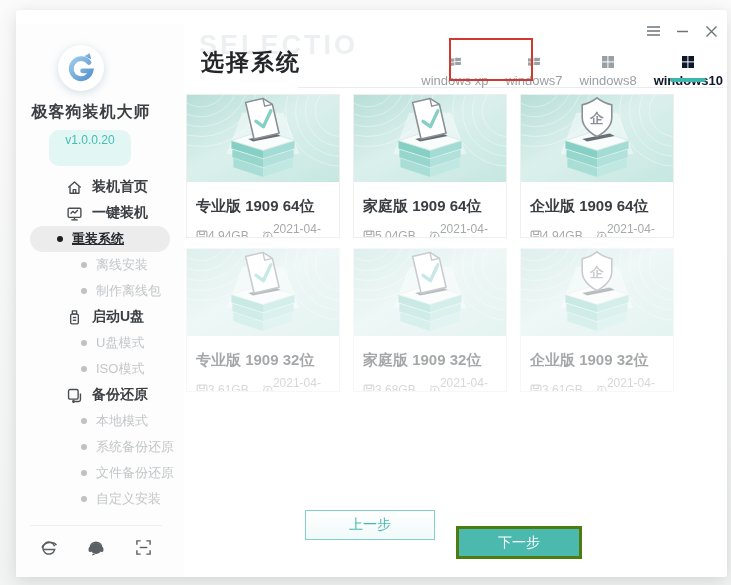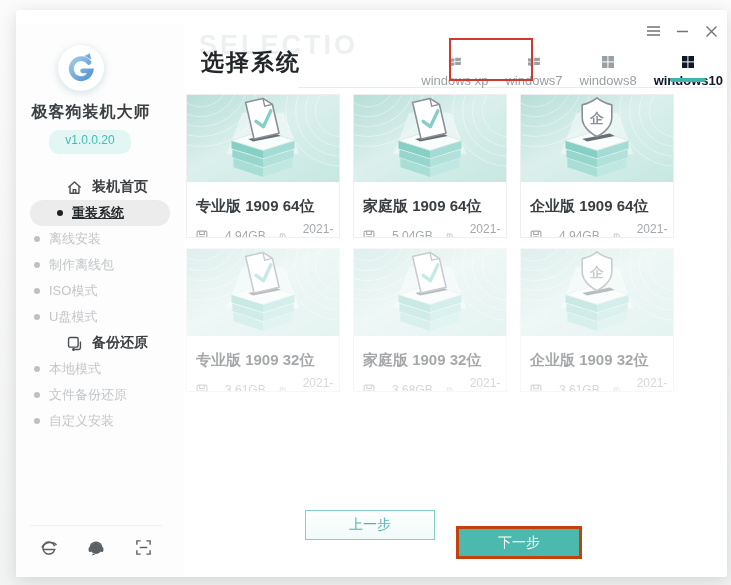--- a/index.html
+++ b/index.html
@@ -16,27 +16,27 @@
   }
   
   .sidebar{position:absolute;left:0;top:14px;bottom:0;width:168px;background:#fdfdfd;}
   .logo{
     position:absolute;left:42px;top:21px;width:46px;height:46px;border-radius:50%;
     background:#fff;box-shadow:0 2px 9px rgba(110,150,170,.30);
     display:flex;align-items:center;justify-content:center;
   }
   .app-name{position:absolute;left:0;top:78px;width:150px;text-align:center;
     font-size:16px;font-weight:bold;color:#3c4043;letter-spacing:1px;}
-  .version-pill{position:absolute;left:33px;top:106px;width:82px;height:24px;line-height:20px;
+  .version-pill{position:absolute;left:33px;top:106px;width:82px;height:36px;line-height:20px;
     border-radius:10px;background:#e2f6f4;color:#41bfb5;font-size:12px;text-align:center;}
   .menu{position:absolute;left:0;top:150px;right:0;}
   .menu-item{height:26px;display:flex;align-items:center;cursor:default;}
   .menu-item.top{padding-left:27px;gap:9px;color:#3c4043;font-size:14px;font-weight:bold;margin-left:23px;}
   .menu-item.top svg{flex:none;}
-  .menu-item.sub{padding-left:18px;gap:9px;color:#c3c6c8;font-size:13px;}
+  .menu-item.sub{padding-left:65px;gap:9px;color:#c3c6c8;font-size:13px;}
   .bullet{width:6px;height:6px;border-radius:50%;background:#bfc2c4;flex:none;}
   .menu-item.sub.active{background:#ececec;border-radius:14px;margin:0 14px;
     padding-left:27px;color:#26292c;font-weight:bold;text-decoration:underline;}
   .menu-item.sub.active .bullet{background:#1d1f21;}
   .side-footer{
     position:absolute;left:14px;bottom:12px;width:132px;height:40px;
     border-top:1px solid #f0f0f0;display:flex;align-items:center;
     justify-content:space-between;padding:4px 10px 0;box-sizing:border-box;
   }
   .side-footer .ficon{width:18px;height:18px;display:flex;align-items:center;justify-content:center;}
@@ -60,27 +60,27 @@
   
   .cards{position:absolute;left:2px;top:84px;display:grid;
     grid-template-columns:repeat(3,154px);column-gap:13px;row-gap:10px;}
   .card{width:154px;height:144px;background:#fff;border:1px solid #efefef;
     box-sizing:border-box;overflow:hidden;}
   .card.disabled{opacity:.45;}
   .card-illus{display:block;width:152px;height:87px;}
   .card-info{padding:7px 9px 0;margin-top:8px;}
   .card-title{font-size:15px;font-weight:bold;color:#3a3e42;white-space:nowrap;}
   .card-meta{margin-top:6px;font-size:12px;color:#a6a9ab;display:flex;align-items:center;gap:13px;}
-  .meta-item{display:flex;align-items:center;gap:17px;}
+  .meta-item{display:flex;align-items:center;gap:0;}
   
   .btn-prev{position:absolute;left:121px;top:500px;width:130px;height:30px;
     border:1px solid #82d0c8;background:linear-gradient(#ffffff,#f0faf9);
     color:#49b9ae;font-size:14px;display:flex;align-items:center;justify-content:center;
     box-sizing:border-box;cursor:default;}
-  .next-wrap{position:absolute;left:272px;top:516px;border:3px solid #c2410c;font-family:Liberation Serif, serif;}
+  .next-wrap{position:absolute;left:272px;top:516px;border:3px solid #4d7c0f;font-family:Liberation Serif, serif;}
   .btn-next{width:120px;height:27px;background:#4cb9ae;color:#fff;font-size:14px;
     display:flex;align-items:center;justify-content:center;cursor:default;}
   
   .anno-tab{position:absolute;left:265px;top:28px;width:80px;height:39px;
     border:2px solid #d0392f;z-index:5;pointer-events:none;}
   .hidden-defs{position:absolute;width:0;height:0;overflow:hidden;}
 </style>
 </head>
 <body>
 
@@ -129,51 +129,73 @@
     <div class="version-pill">v1.0.0.20</div>
     <nav class="menu" id="menu">
         <div class="menu-item top">
           <svg width="17" height="17" viewBox="0 0 16 16" fill="none" stroke="#4a4e52" stroke-width="1.3" stroke-linejoin="round">
     <path d="M2.2,8 L8,2.8 L13.8,8"></path>
             <path d="M3.8,6.8 V13.4 H12.2 V6.8"></path>
             <path d="M6.8,13.4 V10 h2.4 v3.4"></path>
   </svg>
           <span>装机首页</span>
         </div>
+        <div class="menu-item top">
+          <svg width="17" height="17" viewBox="0 0 16 16" fill="none" stroke="#4a4e52" stroke-width="1.3" stroke-linejoin="round">
+    <rect x="2" y="3" width="12" height="8.6" rx="1"></rect>
+            <path d="M8,11.6 v2.4"></path>
+            <path d="M5,14 h6"></path>
+            <path d="M4.4,8.2 l2,-2.2 l2,1.6 l2.8,-2.8"></path>
+  </svg>
+          <span>一键装机</span>
+        </div>
         <div class="menu-item sub active">
           <span class="bullet"></span>
           <span>重装系统</span>
         </div>
         <div class="menu-item sub">
           <span class="bullet"></span>
           <span>离线安装</span>
         </div>
         <div class="menu-item sub">
           <span class="bullet"></span>
           <span>制作离线包</span>
         </div>
+        <div class="menu-item top">
+          <svg width="17" height="17" viewBox="0 0 16 16" fill="none" stroke="#4a4e52" stroke-width="1.3" stroke-linejoin="round">
+    <rect x="4.4" y="4.8" width="7.2" height="9.2" rx="1.2"></rect>
+            <rect x="6" y="1.8" width="4" height="3"></rect>
+            <path d="M6.4,8 h3.2"></path>
+            <path d="M6.4,10.6 h3.2"></path>
+  </svg>
+          <span>启动U盘</span>
+        </div>
+        <div class="menu-item sub">
+          <span class="bullet"></span>
+          <span>U盘模式</span>
+        </div>
         <div class="menu-item sub">
           <span class="bullet"></span>
           <span>ISO模式</span>
-        </div>
-        <div class="menu-item sub">
-          <span class="bullet"></span>
-          <span>U盘模式</span>
         </div>
         <div class="menu-item top">
           <svg width="17" height="17" viewBox="0 0 16 16" fill="none" stroke="#4a4e52" stroke-width="1.3" stroke-linejoin="round">
     <rect x="2.4" y="2.4" width="9" height="9" rx="1.4"></rect>
             <path d="M13.6,6 v6 a1.6,1.6 0 0 1 -1.6,1.6 H6"></path>
             <path d="M6,13.6 l1.8,-1.3 M6,13.6 l1.8,1.2"></path>
   </svg>
           <span>备份还原</span>
         </div>
         <div class="menu-item sub">
           <span class="bullet"></span>
           <span>本地模式</span>
+        </div>
+        <div class="menu-item sub">
+          <span class="bullet"></span>
+          <span>系统备份还原</span>
         </div>
         <div class="menu-item sub">
           <span class="bullet"></span>
           <span>文件备份还原</span>
         </div>
         <div class="menu-item sub">
           <span class="bullet"></span>
           <span>自定义安装</span>
         </div>
       </nav>

